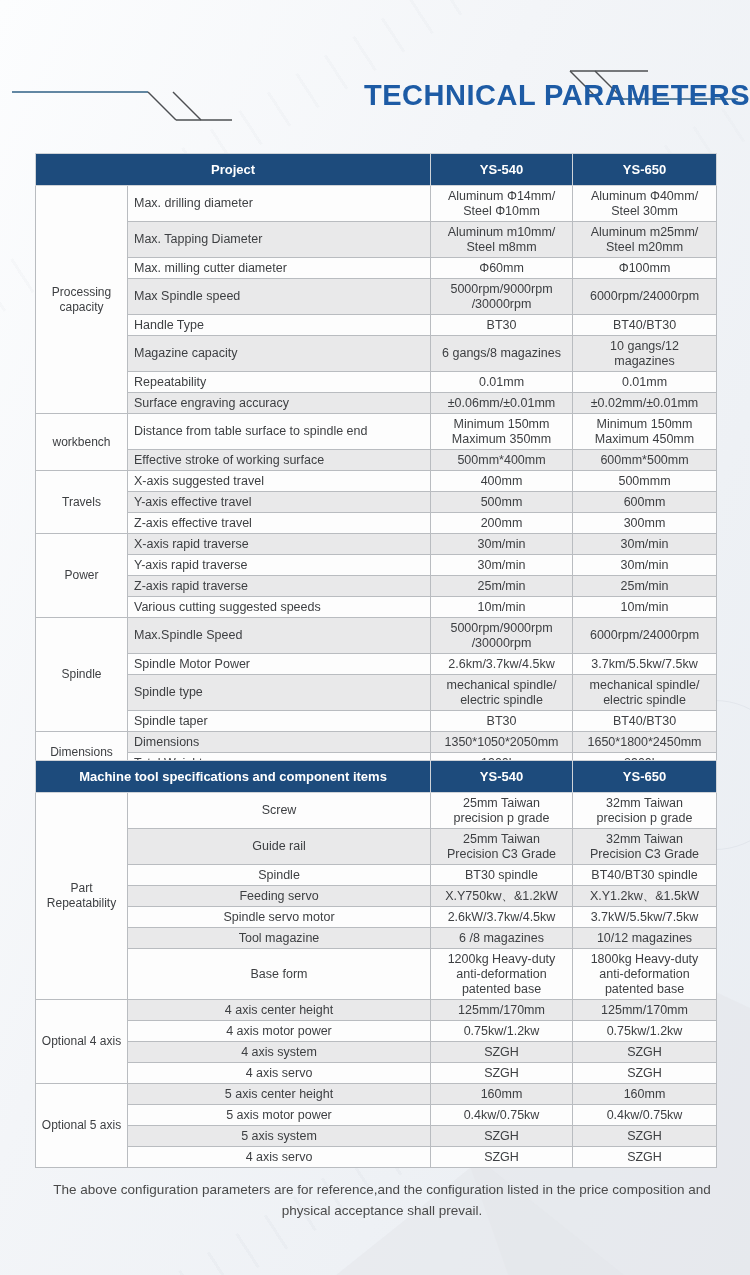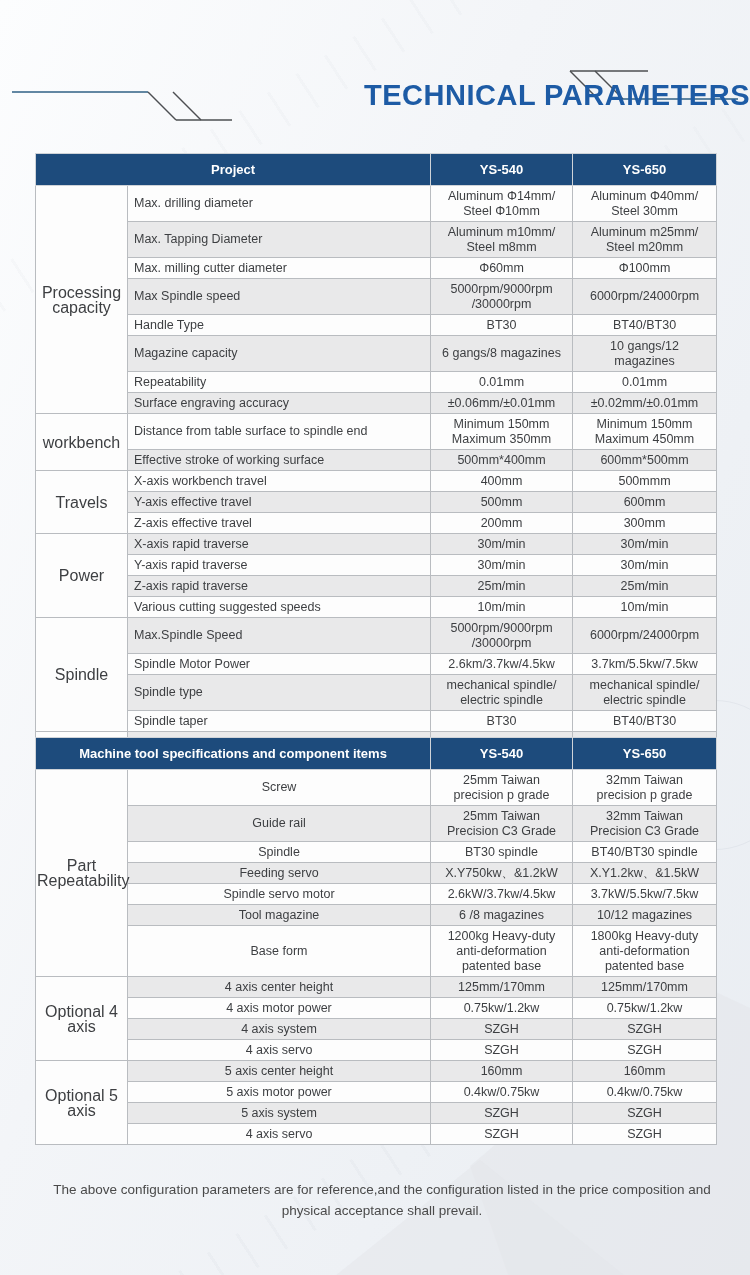--- a/index.html
+++ b/index.html
@@ -29,35 +29,35 @@
     font-size:29px; font-weight:bold; letter-spacing:.5px;
     color:var(--title,#1d5ba5);
   }
 
   table.spec {
     position:absolute; left:35px; width:681px;
     border-collapse:collapse; table-layout:fixed;
     background:transparent;
   }
   #t1 { top:153px; }
-  #t2 { top:737px;border-radius:22px; }
+  #t2 { top:760px;border-radius:22px; }
 
   table.spec th {
     background:var(--navy,#1d4b7c); color:#ffffff;
     font-size:13px; font-weight:600; height:21px; padding:8px 2px;
     border:1px solid #cfd3d8; text-align:center;
   }
   table.spec td {
     border:1px solid #b9bcc0;
     font-size:12.5px; color:#3d3f42;
     line-height:15px; padding:2.5px 6px;
     vertical-align:middle; white-space:pre-line;
     background:#fdfdfd;
   }
-  table.spec td.cat { text-align:center; background:#fdfdfd; font-size:16px; padding:2px 1px; }
+  table.spec td.cat { text-align:center; background:#fdfdfd; font-size:12px; padding:2px 1px; }
   table.spec td.label { text-align:left; }
   #t2 td.label { text-align:center; }
   table.spec td.val { text-align:center; }
   table.spec tr.stripe td.label,
   table.spec tr.stripe td.val { background:var(--stripe,#e9e9ea); }
 
   .footnote {
     position:absolute; top:1180px; left:37px; width:690px;
     font-size:13.5px; line-height:1.55; color:#4a4a4a;text-align:center;
   }
@@ -160,21 +160,21 @@
           <td class="val">Minimum 150mm
 Maximum 450mm</td>
         </tr>
         <tr class="stripe">
           <td class="label">Effective stroke of working surface</td>
           <td class="val">500mm*400mm</td>
           <td class="val">600mm*500mm</td>
         </tr>
         <tr>
           <td class="cat" rowspan="3">Travels</td>
-          <td class="label">X-axis  workbench travel</td>
+          <td class="label">X-axis  suggested travel</td>
           <td class="val">400mm</td>
           <td class="val">500mmm</td>
         </tr>
         <tr class="stripe">
           <td class="label">Y-axis effective  travel</td>
           <td class="val">500mm</td>
           <td class="val">600mm</td>
         </tr>
         <tr>
           <td class="label">Z-axis effective  travel</td>

